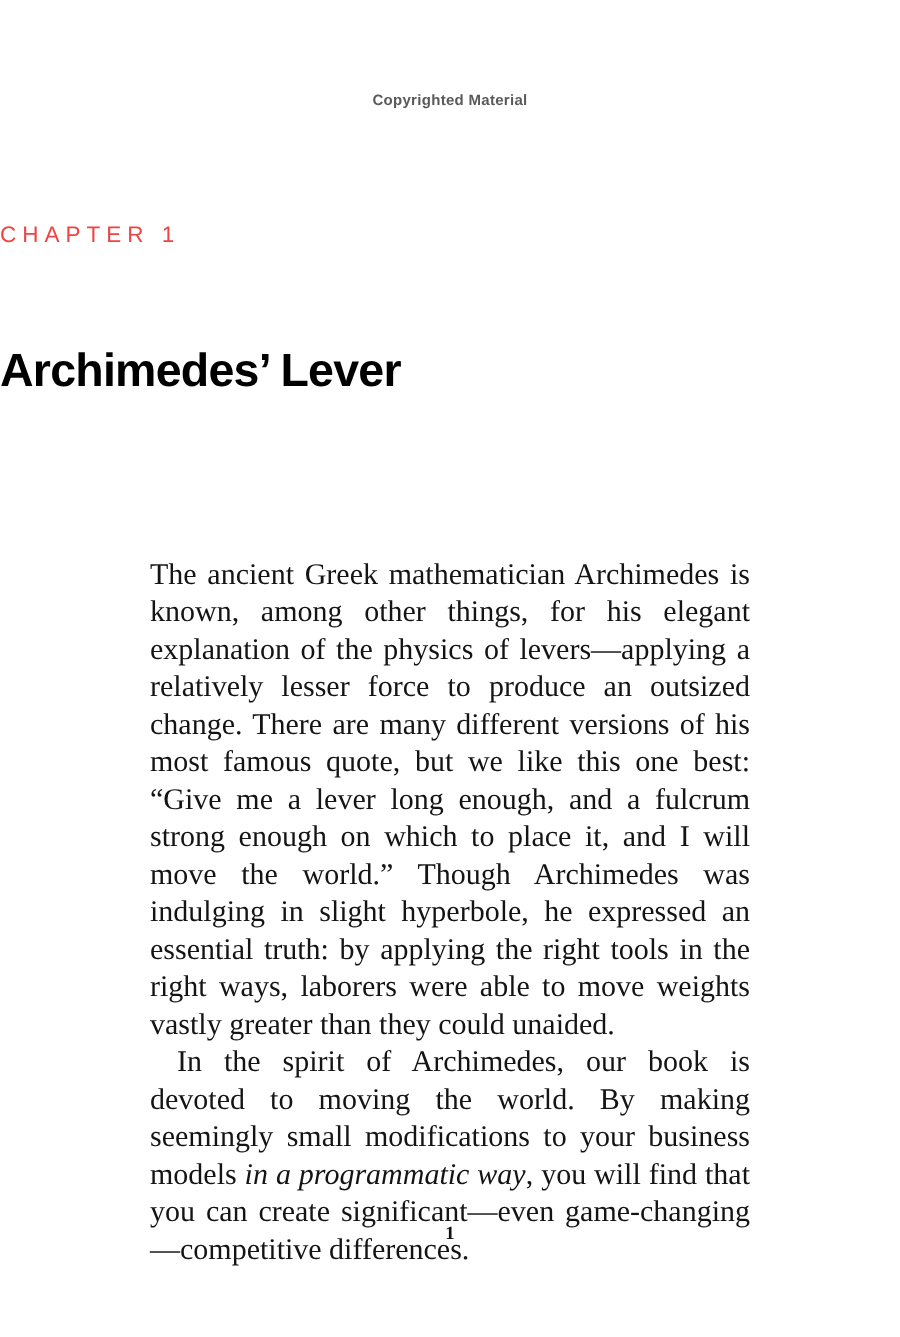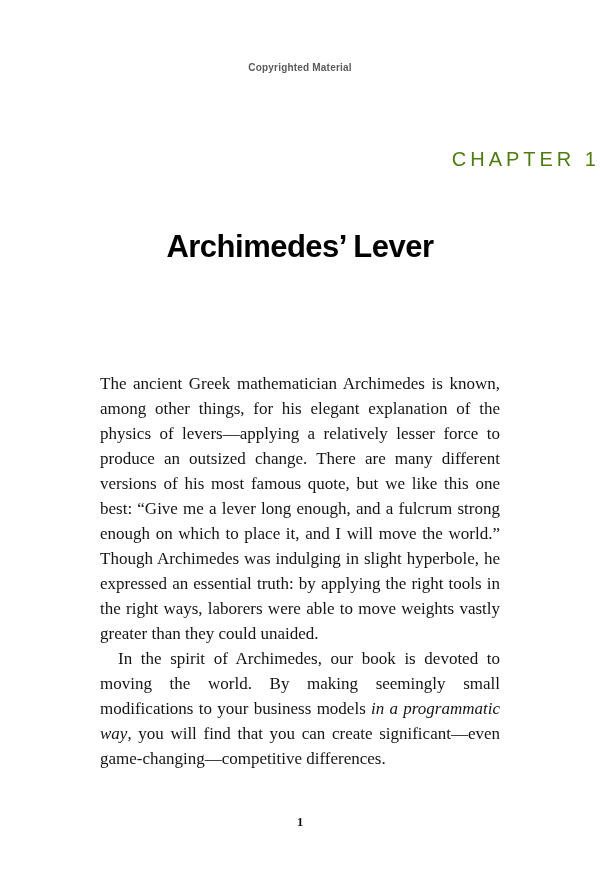--- a/index.html
+++ b/index.html
@@ -29,46 +29,46 @@
     letter-spacing: 0.2px;
     margin-top: 44px;
   }
   .copyright.top { top: 18px; }
   .copyright.bottom { top: 857px; }
   .chapter-label {
     position: absolute;
     top: 148px;
     left: 0;
     width: 100%;
-    text-align: right;
+    text-align: left;
     font-family: "Liberation Sans", sans-serif;
-    font-size: 20px;
+    font-size: 15px;
     font-weight: 400;
     letter-spacing: 4px;
-    color: #4d7c0f;
+    color: #ef4444;
   }
   .chapter-title {
     position: absolute;
     top: 229px;
     left: 0;
     width: 100%;
     margin: 0;
-    text-align: center;
+    text-align: left;
     font-family: "Liberation Sans", sans-serif;
     font-weight: 700;
     font-size: 31px;
     letter-spacing: -0.5px;
     color: #000000;
   }
   .body-text {
     position: absolute;
     top: 371px;
     left: 100px;
     width: 400px;
-    font-size: 17px;
+    font-size: 20px;
     line-height: 25px;
     text-align: justify;
     color: #141414;
   }
   .body-text p {
     margin: 0;
     padding: 0;
   }
   .body-text p.indent {
     text-indent: 18px;

